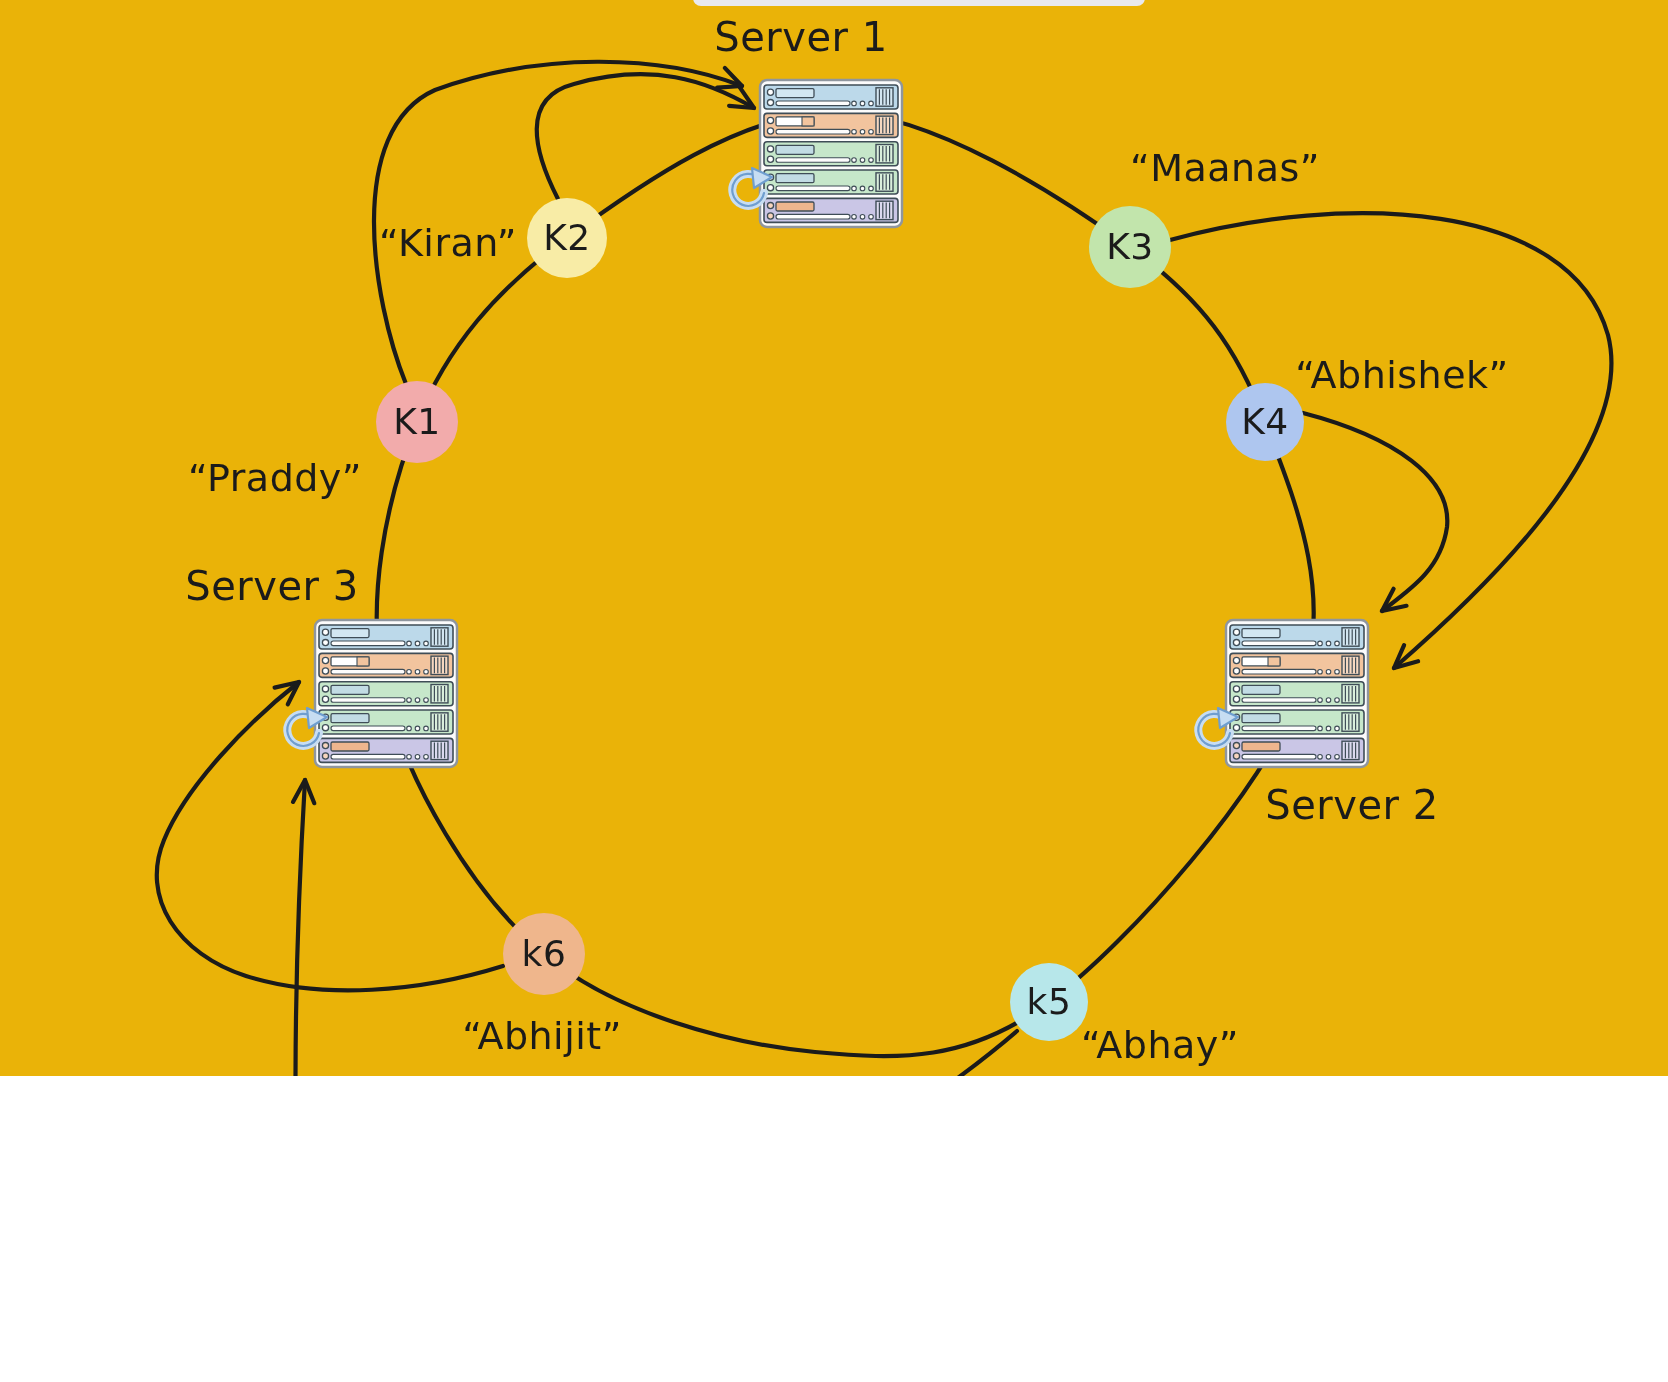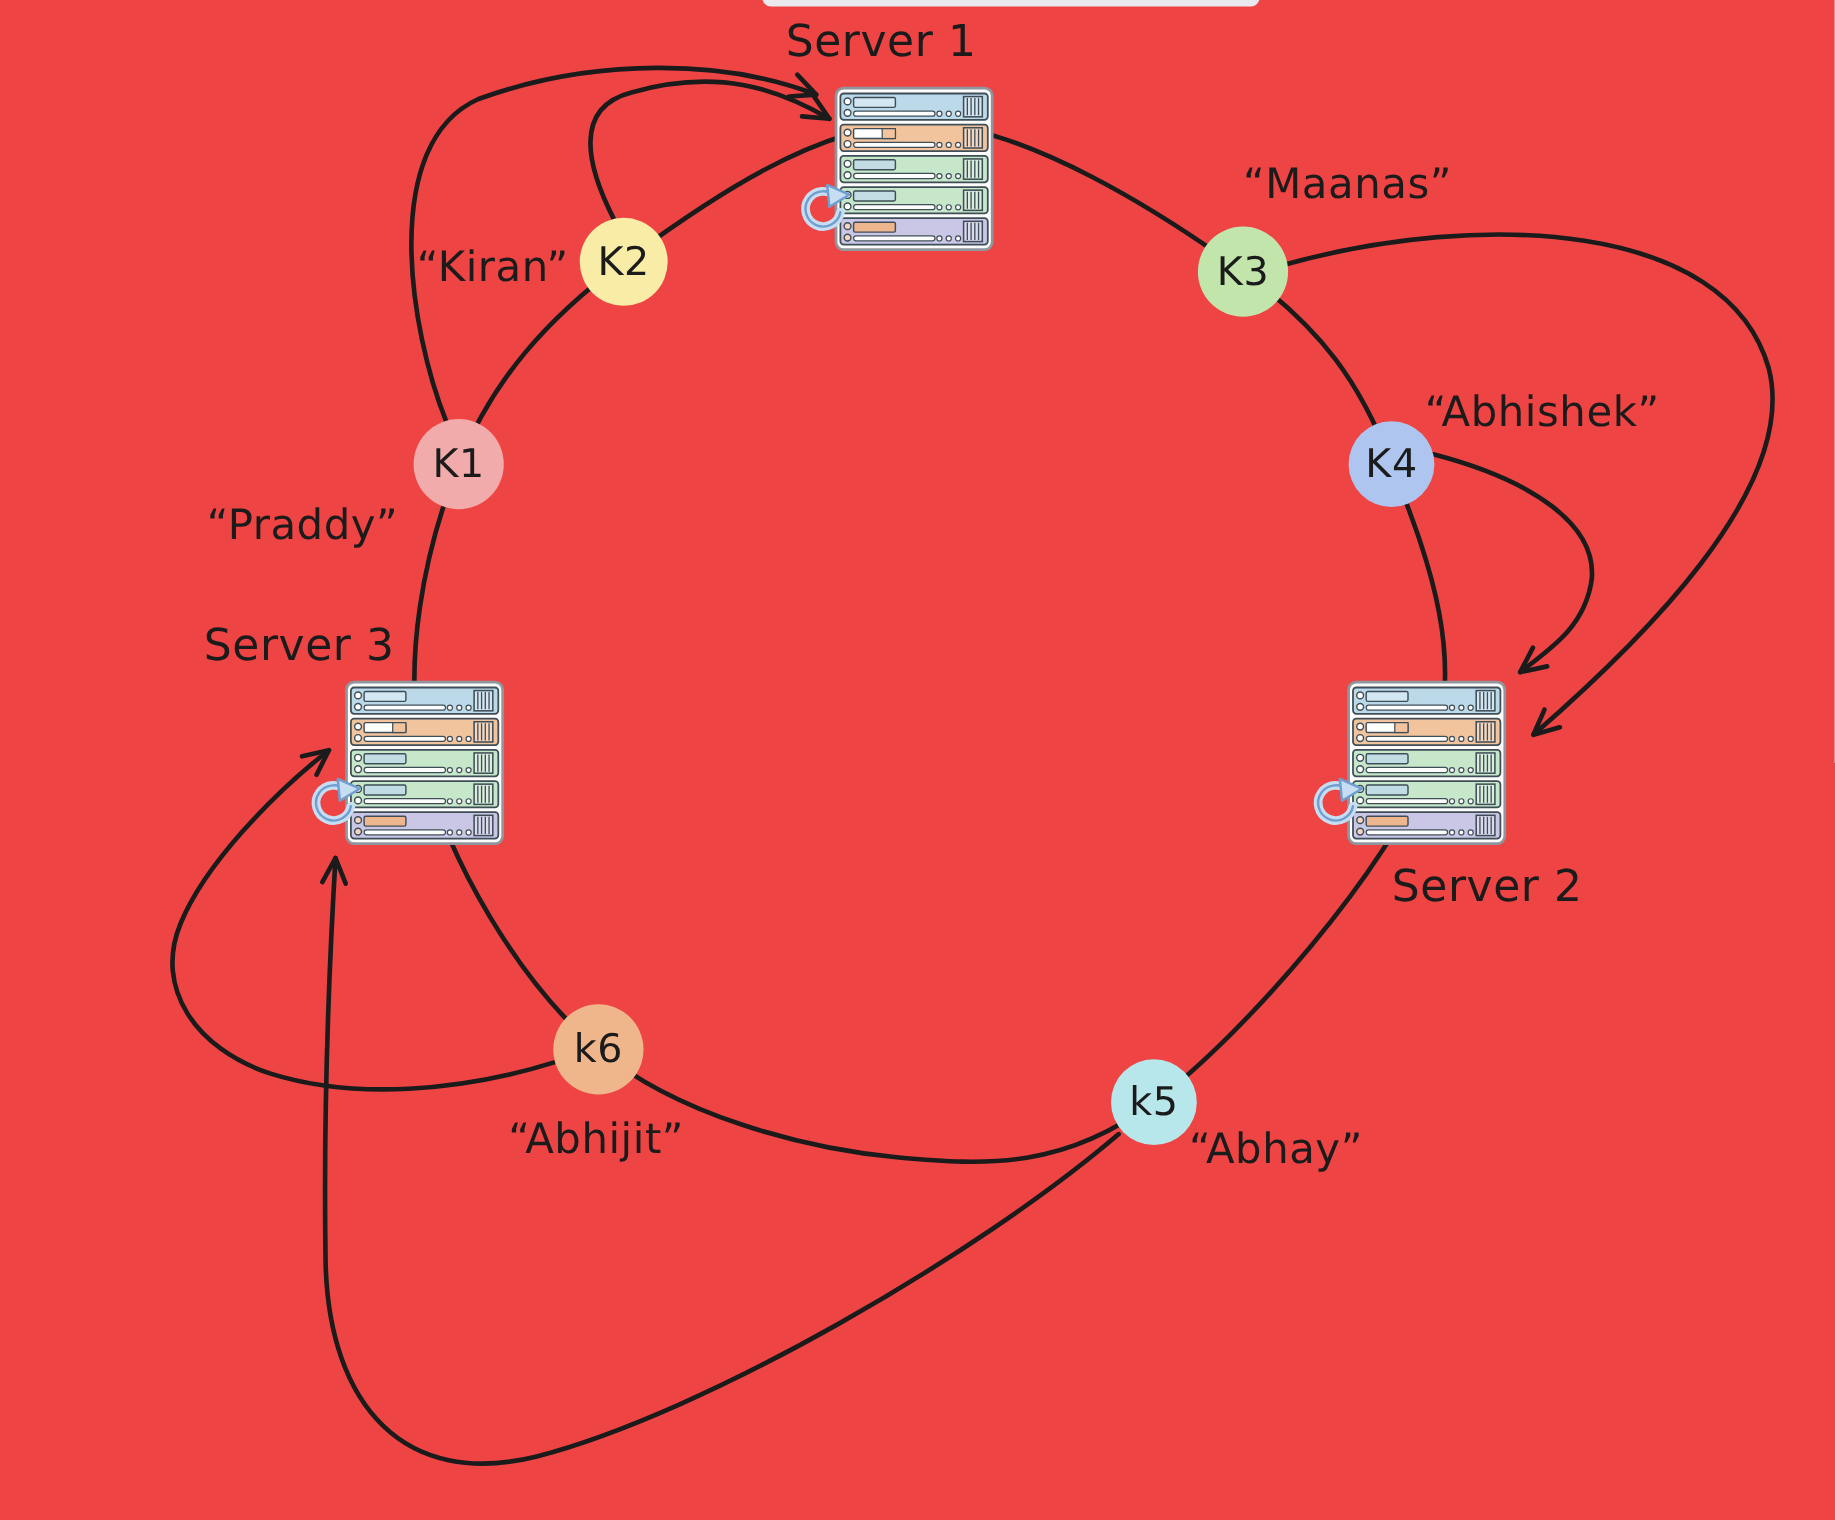--- a/index.html
+++ b/index.html
@@ -1,16 +1,16 @@
 <!DOCTYPE html>
 <html><head>
 <meta charset="utf-8">
 <style>
   html,body{margin:0;padding:0;background:#ffffff;}
-  .canvas{position:relative;width:1668px;height:1382px;background:#ef4444;overflow:hidden;
+  .canvas{position:relative;width:1668px;height:1076px;background:#eab308;overflow:hidden;
           font-family:"DejaVu Sans", sans-serif;}
   svg{position:absolute;left:0;top:0;}
   text{font-family:"DejaVu Sans", sans-serif;}
   .hand{letter-spacing:0.5px;}
 </style>
 </head>
 <body>
 
 <div class="canvas">
   <svg id="scene" width="1668" height="1382" viewBox="0 0 1668 1382">

